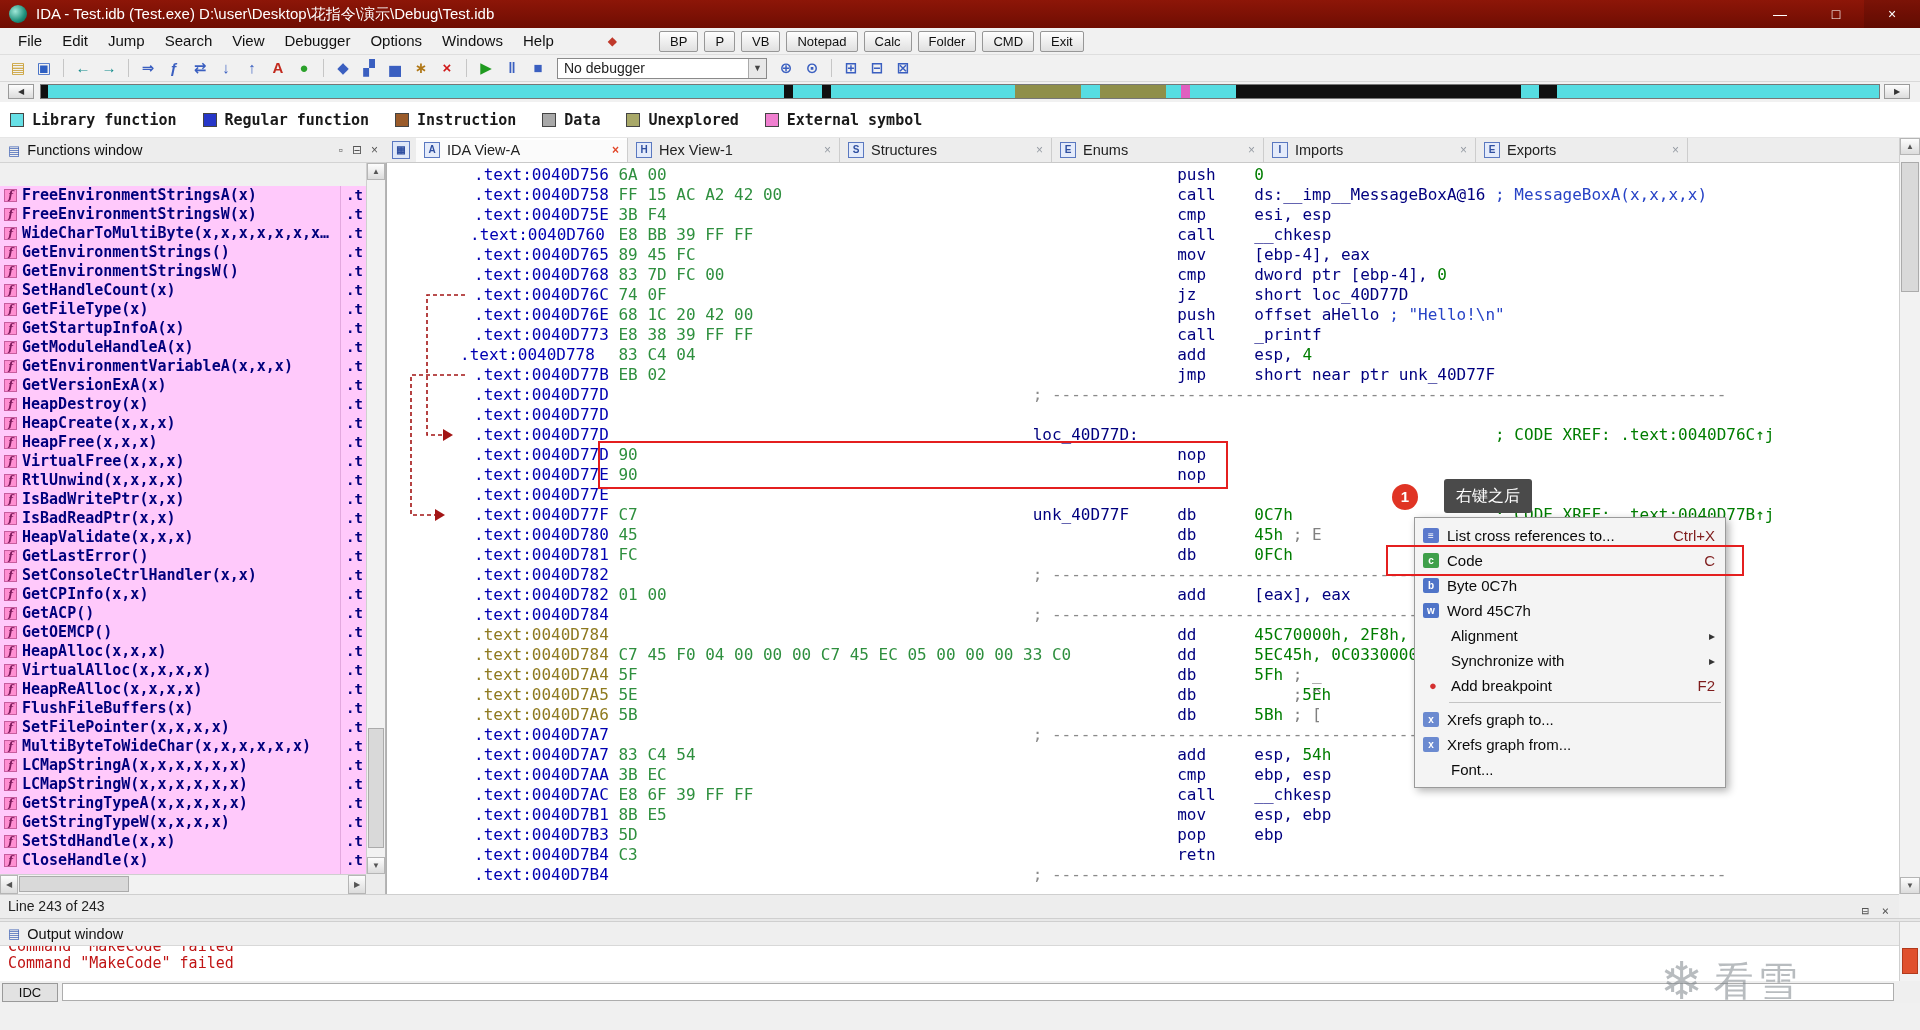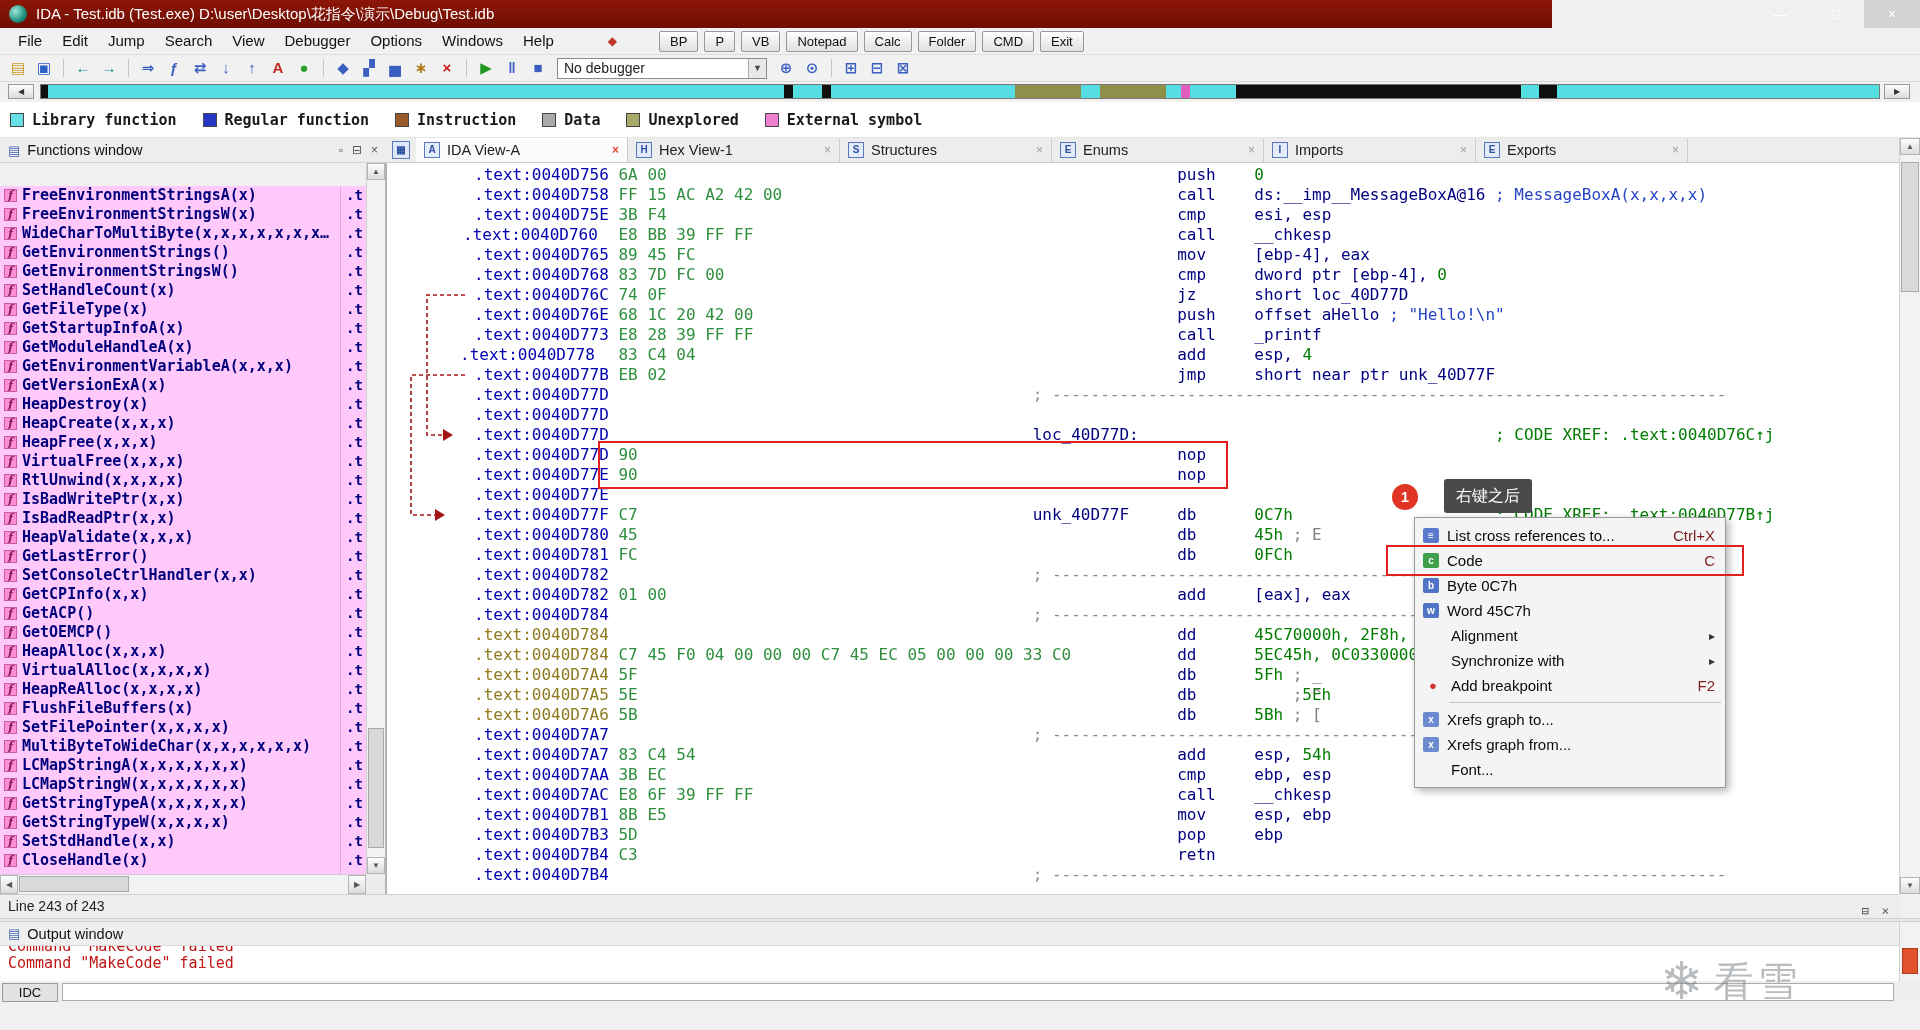--- a/index.html
+++ b/index.html
@@ -1,20 +1,20 @@
 <!DOCTYPE html>
 <html><head>
 <meta charset="utf-8">
 <style>
   *{box-sizing:border-box;margin:0;padding:0}
   body{background:#555;font-family:"Liberation Sans","DejaVu Sans",sans-serif}
   #app{position:relative;width:1920px;height:1030px;overflow:hidden;background:#f0f0f0;font-family:"Liberation Sans","DejaVu Sans",sans-serif}
 
   
-  #titlebar{position:absolute;left:0;top:0;width:1552px;height:28px;background:linear-gradient(#8d1608,#6f0d02);color:#fff}
+  #titlebar{position:absolute;left:0;top:0;width:1920px;height:28px;background:linear-gradient(#8d1608,#6f0d02);color:#fff}
   #app-icon{position:absolute;left:9px;top:5px;width:18px;height:18px;border-radius:50%;background:radial-gradient(circle at 35% 35%,#9fe8d8,#1d8f7a 60%,#0b4f44)}
   #title-text{position:absolute;left:36px;top:0;line-height:28px;font-size:15px;white-space:nowrap}
   .win-btn{position:absolute;top:0;width:56px;height:28px;text-align:center;line-height:28px;font-size:14px;color:#fff}
   #btn-min{left:1752px}#btn-max{left:1808px}#btn-close{left:1864px;background:rgba(0,0,0,.12)}
 
   
   #menubar{position:absolute;left:0;top:28px;width:1920px;height:27px;background:#f1f1f1;border-bottom:1px solid #dedede;display:flex;align-items:center;padding-left:8px}
   #menu-items{display:flex}
   .mitem{padding:0 10px;font-size:15px;line-height:26px;color:#111}
   #menu-grip{margin-left:44px;color:#c0392b;font-size:12px}
@@ -515,26 +515,26 @@
       <svg id="jump-arrows" width="90" height="731" style="position:absolute;left:0;top:0">
         <path class="jarrow" d="M78,132 H40 V272 H56"></path>
         <path class="jhead" d="M56,266 L66,272 L56,278 Z"></path>
         <path class="jarrow" d="M78,212 H24 V352 H48"></path>
         <path class="jhead" d="M48,346 L58,352 L48,358 Z"></path>
       </svg>
       <div id="disasm-lines">
           <div class="dline"><span class="t-addr" style="left: 87px;">.text:0040D756</span><span class="t-byt" style="left: 231.495px;">6A 00</span><span class="t-ins" style="left: 790.209px;">push</span><span class="t-num" style="left: 867.273px;">0</span></div>
           <div class="dline"><span class="t-addr" style="left: 87px;">.text:0040D758</span><span class="t-byt" style="left: 231.495px;">FF 15 AC A2 42 00</span><span class="t-ins" style="left: 790.209px;">call</span><span class="t-ins" style="left: 867.273px;">ds:__imp__MessageBoxA@16</span><span class="t-cmt" style="left: 1108.1px;">; MessageBoxA(x,x,x,x)</span></div>
           <div class="dline"><span class="t-addr" style="left: 87px;">.text:0040D75E</span><span class="t-byt" style="left: 231.495px;">3B F4</span><span class="t-ins" style="left: 790.209px;">cmp</span><span class="t-ins" style="left: 867.273px;">esi, esp</span></div>
-          <div class="dline"><span class="t-addr" style="left: 76px; text-align: center;">.text:0040D760</span><span class="t-byt" style="left: 231.495px;">E8 BB 39 FF FF</span><span class="t-ins" style="left: 790.209px;">call</span><span class="t-ins" style="left: 867.273px;">__chkesp</span></div>
+          <div class="dline"><span class="t-addr" style="left: 83px; text-align: center;">.text:0040D760</span><span class="t-byt" style="left: 231.495px;">E8 BB 39 FF FF</span><span class="t-ins" style="left: 790.209px;">call</span><span class="t-ins" style="left: 867.273px;">__chkesp</span></div>
           <div class="dline"><span class="t-addr" style="left: 87px;">.text:0040D765</span><span class="t-byt" style="left: 231.495px;">89 45 FC</span><span class="t-ins" style="left: 790.209px;">mov</span><span class="t-ins" style="left: 867.273px;">[ebp-4], eax</span></div>
           <div class="dline"><span class="t-addr" style="left: 87px;">.text:0040D768</span><span class="t-byt" style="left: 231.495px;">83 7D FC 00</span><span class="t-ins" style="left: 790.209px;">cmp</span><span class="t-ins" style="left: 867.273px;">dword ptr [ebp-4], </span><span class="t-num" style="left: 1050.3px;">0</span></div>
           <div class="dline"><span class="t-addr" style="left: 87px;">.text:0040D76C</span><span class="t-byt" style="left: 231.495px;">74 0F</span><span class="t-ins" style="left: 790.209px;">jz</span><span class="t-ins" style="left: 867.273px;">short loc_40D77D</span></div>
           <div class="dline"><span class="t-addr" style="left: 87px;">.text:0040D76E</span><span class="t-byt" style="left: 231.495px;">68 1C 20 42 00</span><span class="t-ins" style="left: 790.209px;">push</span><span class="t-ins" style="left: 867.273px;">offset aHello</span><span class="t-cmt" style="left: 1002.13px;">; "Hello!\n"</span></div>
-          <div class="dline"><span class="t-addr" style="left: 87px;">.text:0040D773</span><span class="t-byt" style="left: 231.495px;">E8 28 39 FF FF</span><span class="t-ins" style="left: 790.209px;">call</span><span class="t-ins" style="left: 867.273px;">_printf</span></div>
+          <div class="dline"><span class="t-addr" style="left: 87px;">.text:0040D773</span><span class="t-byt" style="left: 231.495px;">E8 38 39 FF FF</span><span class="t-ins" style="left: 790.209px;">call</span><span class="t-ins" style="left: 867.273px;">_printf</span></div>
           <div class="dline"><span class="t-addr" style="left: 73px;">.text:0040D778</span><span class="t-byt" style="left: 231.495px;">83 C4 04</span><span class="t-ins" style="left: 790.209px;">add</span><span class="t-ins" style="left: 867.273px;">esp, </span><span class="t-num" style="left: 915.438px;">4</span></div>
           <div class="dline"><span class="t-addr" style="left: 87px;">.text:0040D77B</span><span class="t-byt" style="left: 231.495px;">EB 02</span><span class="t-ins" style="left: 790.209px;">jmp</span><span class="t-ins" style="left: 867.273px;">short near ptr unk_40D77F</span></div>
           <div class="dline"><span class="t-addr" style="left: 87px;">.text:0040D77D</span><span class="t-sep" style="left: 645.714px;">; ----------------------------------------------------------------------</span></div>
           <div class="dline"><span class="t-addr" style="left: 87px;">.text:0040D77D</span></div>
           <div class="dline"><span class="t-addr" style="left: 87px;">.text:0040D77D</span><span class="t-ins" style="left: 645.714px;">loc_40D77D:</span><span class="t-xrf" style="left: 1108.1px;">; CODE XREF: .text:0040D76C↑j</span></div>
           <div class="dline"><span class="t-addr" style="left: 87px;">.text:0040D77D</span><span class="t-byt" style="left: 231.495px;">90</span><span class="t-ins" style="left: 790.209px;">nop</span></div>
           <div class="dline"><span class="t-addr" style="left: 87px;">.text:0040D77E</span><span class="t-byt" style="left: 231.495px;">90</span><span class="t-ins" style="left: 790.209px;">nop</span></div>
           <div class="dline"><span class="t-addr" style="left: 87px;">.text:0040D77E</span></div>
           <div class="dline"><span class="t-addr" style="left: 87px;">.text:0040D77F</span><span class="t-byt" style="left: 231.495px;">C7</span><span class="t-ins" style="left: 645.714px;">unk_40D77F</span><span class="t-ins" style="left: 790.209px;">db</span><span class="t-num" style="left: 867.273px;">0C7h</span><span class="t-xrf" style="left: 1108.1px;">; CODE XREF: .text:0040D77B↑j</span></div>
           <div class="dline"><span class="t-addr" style="left: 87px;">.text:0040D780</span><span class="t-byt" style="left: 231.495px;">45</span><span class="t-ins" style="left: 790.209px;">db</span><span class="t-num" style="left: 867.273px;">45h</span><span class="t-gry" style="left: 905.805px;">; E</span></div>

